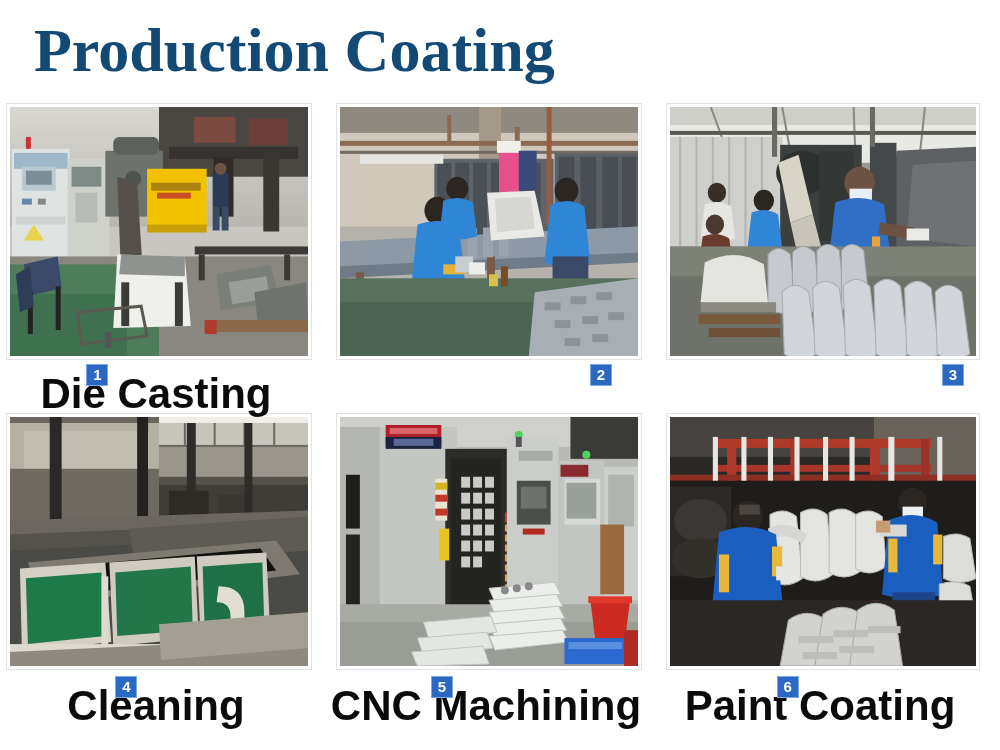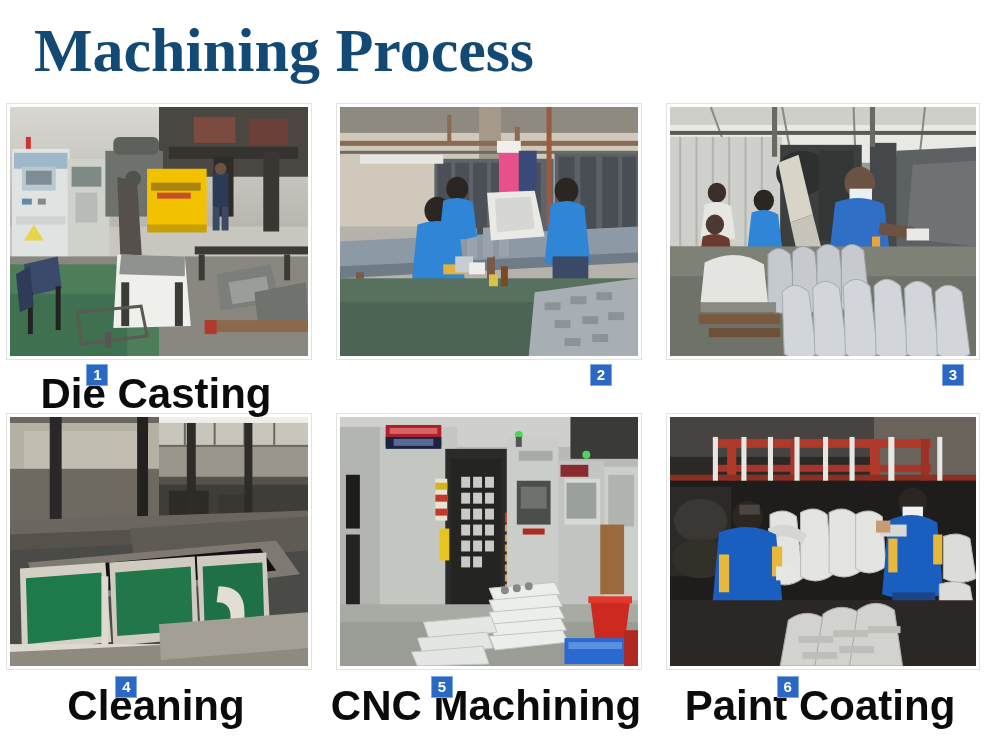--- a/index.html
+++ b/index.html
@@ -116,21 +116,21 @@
   .cell6 .badge { left: 92px; }
 
   
   .row2 .caption { top: 268px; }
 </style>
 </head>
 <body>
 
 <div class="page">
 
-  <div class="page-title">Machining Process</div>
+  <div class="page-title">Production Coating</div>
 
   <div class="grid">
 
     <div class="cell cell1 row1 col1">
       <div class="photo-frame">
         <div class="photo">
           <svg viewBox="0 0 300 250" preserveAspectRatio="none">
             <defs>
               <linearGradient id="g1sky" x1="0" y1="0" x2="0" y2="1">
                 <stop offset="0" stop-color="#d9d7d2"></stop>

